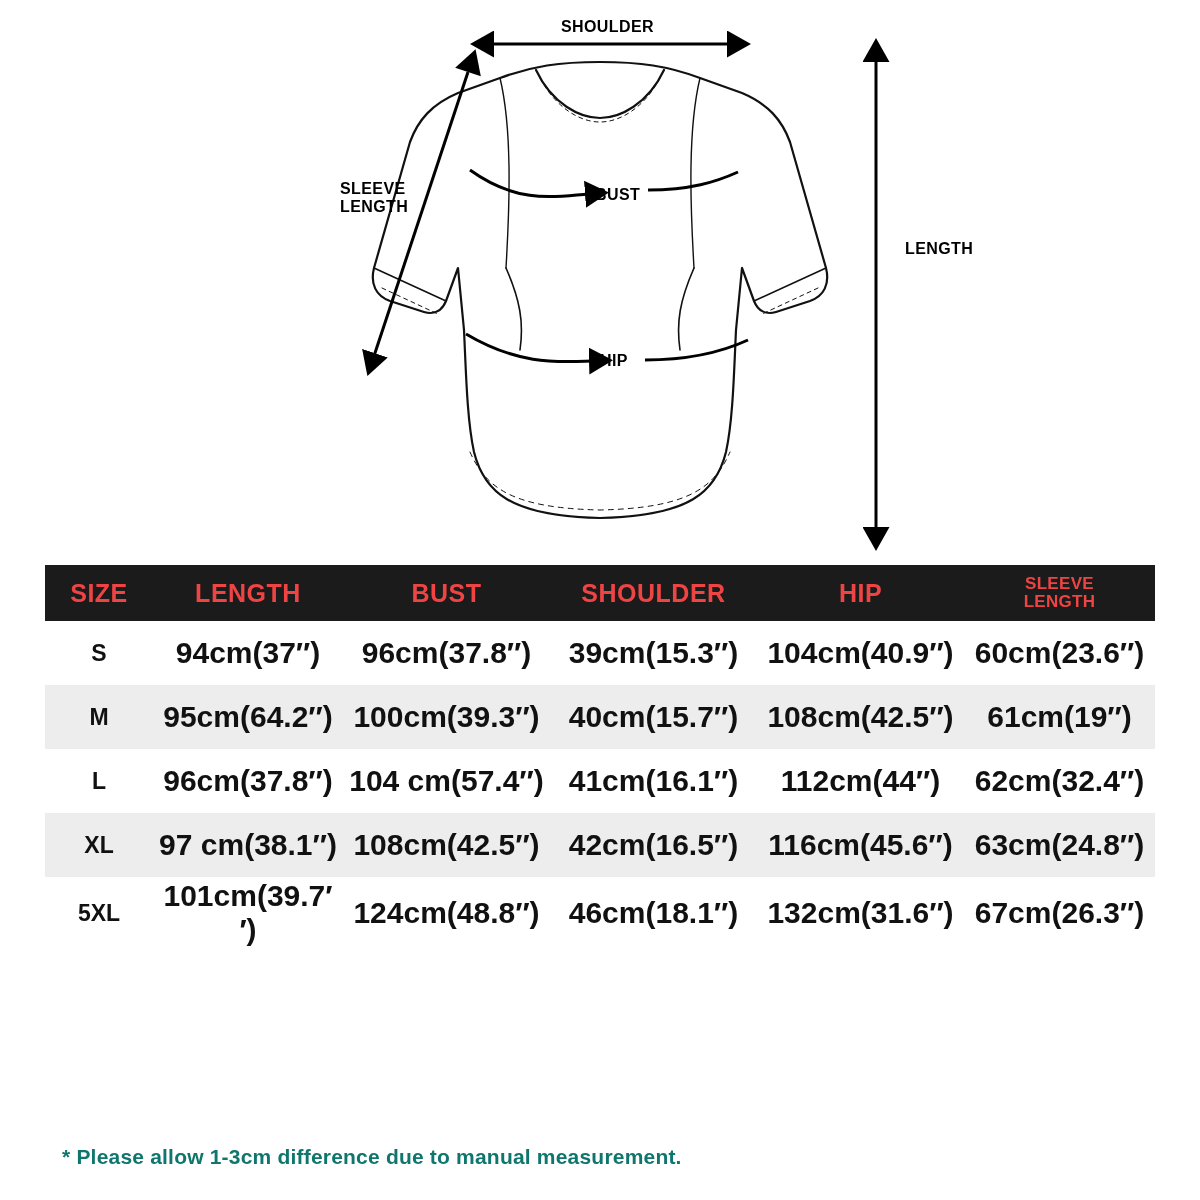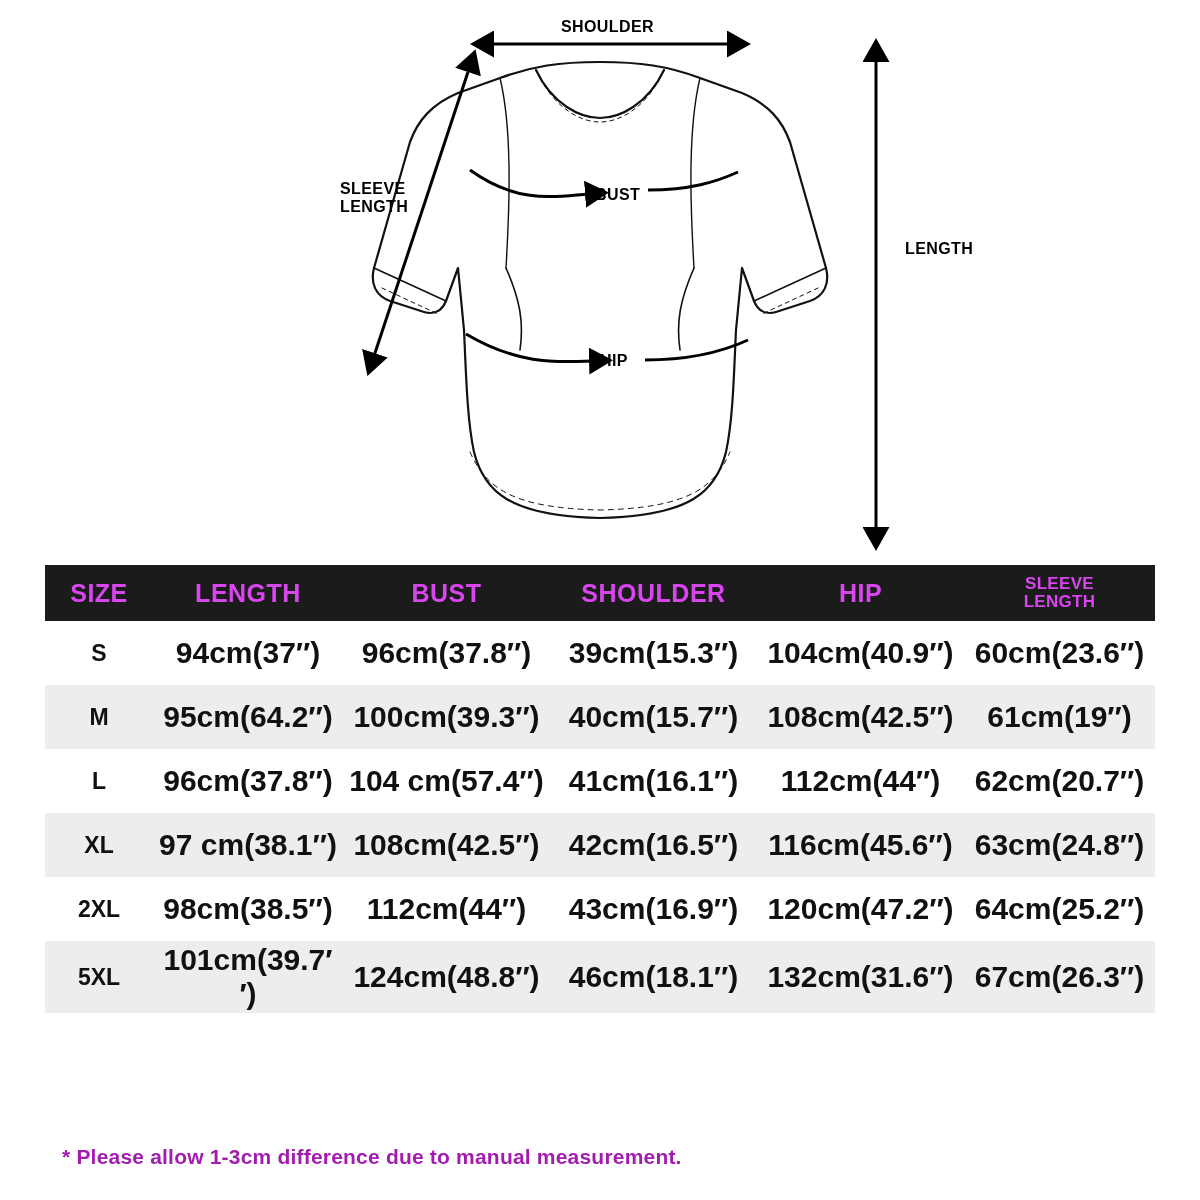--- a/index.html
+++ b/index.html
@@ -52,21 +52,21 @@
     border-collapse: collapse;
     table-layout: fixed;
   }
   #size-table th, #size-table td {
     text-align: center;
     vertical-align: middle;
     font-weight: bold;
   }
   #size-table thead th {
     background: #1b1b1b;
-    color: #d946ef;
+    color: #ef4444;
     font-size: 25px;
     height: 56px;
     padding: 4px 2px;
     letter-spacing: 0.5px;
   }
   #size-table thead th.small-head {
     font-size: 17px;
     line-height: 1.05;
     letter-spacing: 0.3px;
   }
@@ -86,21 +86,21 @@
   col.c3 { width: 207px; }
   col.c4 { width: 207px; }
   col.c5 { width: 191px; }
 
   #footnote {
     position: absolute;
     left: 62px;
     top: 1145px;
     font-size: 21px;
     font-weight: bold;
-    color: #a21caf;
+    color: #0f766e;
     letter-spacing: 0.2px;
   }
 </style>
 </head>
 <body>
 
 <div id="diagram-area">
 
   <svg id="garment-svg" width="1200" height="565" viewBox="0 0 1200 565">
     <defs>
@@ -212,39 +212,31 @@
         <td>40cm(15.7′′)</td>
         <td>108cm(42.5′′)</td>
         <td>61cm(19′′)</td>
       </tr>
       <tr>
         <td class="size-col">L</td>
         <td>96cm(37.8′′)</td>
         <td>104 cm(57.4′′)</td>
         <td>41cm(16.1′′)</td>
         <td>112cm(44′′)</td>
-        <td>62cm(20.7′′)</td>
+        <td>62cm(32.4′′)</td>
       </tr>
       <tr>
         <td class="size-col">XL</td>
         <td>97 cm(38.1′′)</td>
         <td>108cm(42.5′′)</td>
         <td>42cm(16.5′′)</td>
         <td>116cm(45.6′′)</td>
         <td>63cm(24.8′′)</td>
       </tr>
       <tr>
-        <td class="size-col">2XL</td>
-        <td>98cm(38.5′′)</td>
-        <td>112cm(44′′)</td>
-        <td>43cm(16.9′′)</td>
-        <td>120cm(47.2′′)</td>
-        <td>64cm(25.2′′)</td>
-      </tr>
-      <tr>
         <td class="size-col">5XL</td>
         <td>101cm(39.7′′)</td>
         <td>124cm(48.8′′)</td>
         <td>46cm(18.1′′)</td>
         <td>132cm(31.6′′)</td>
         <td>67cm(26.3′′)</td>
       </tr>
     </tbody>
 </table>
 

